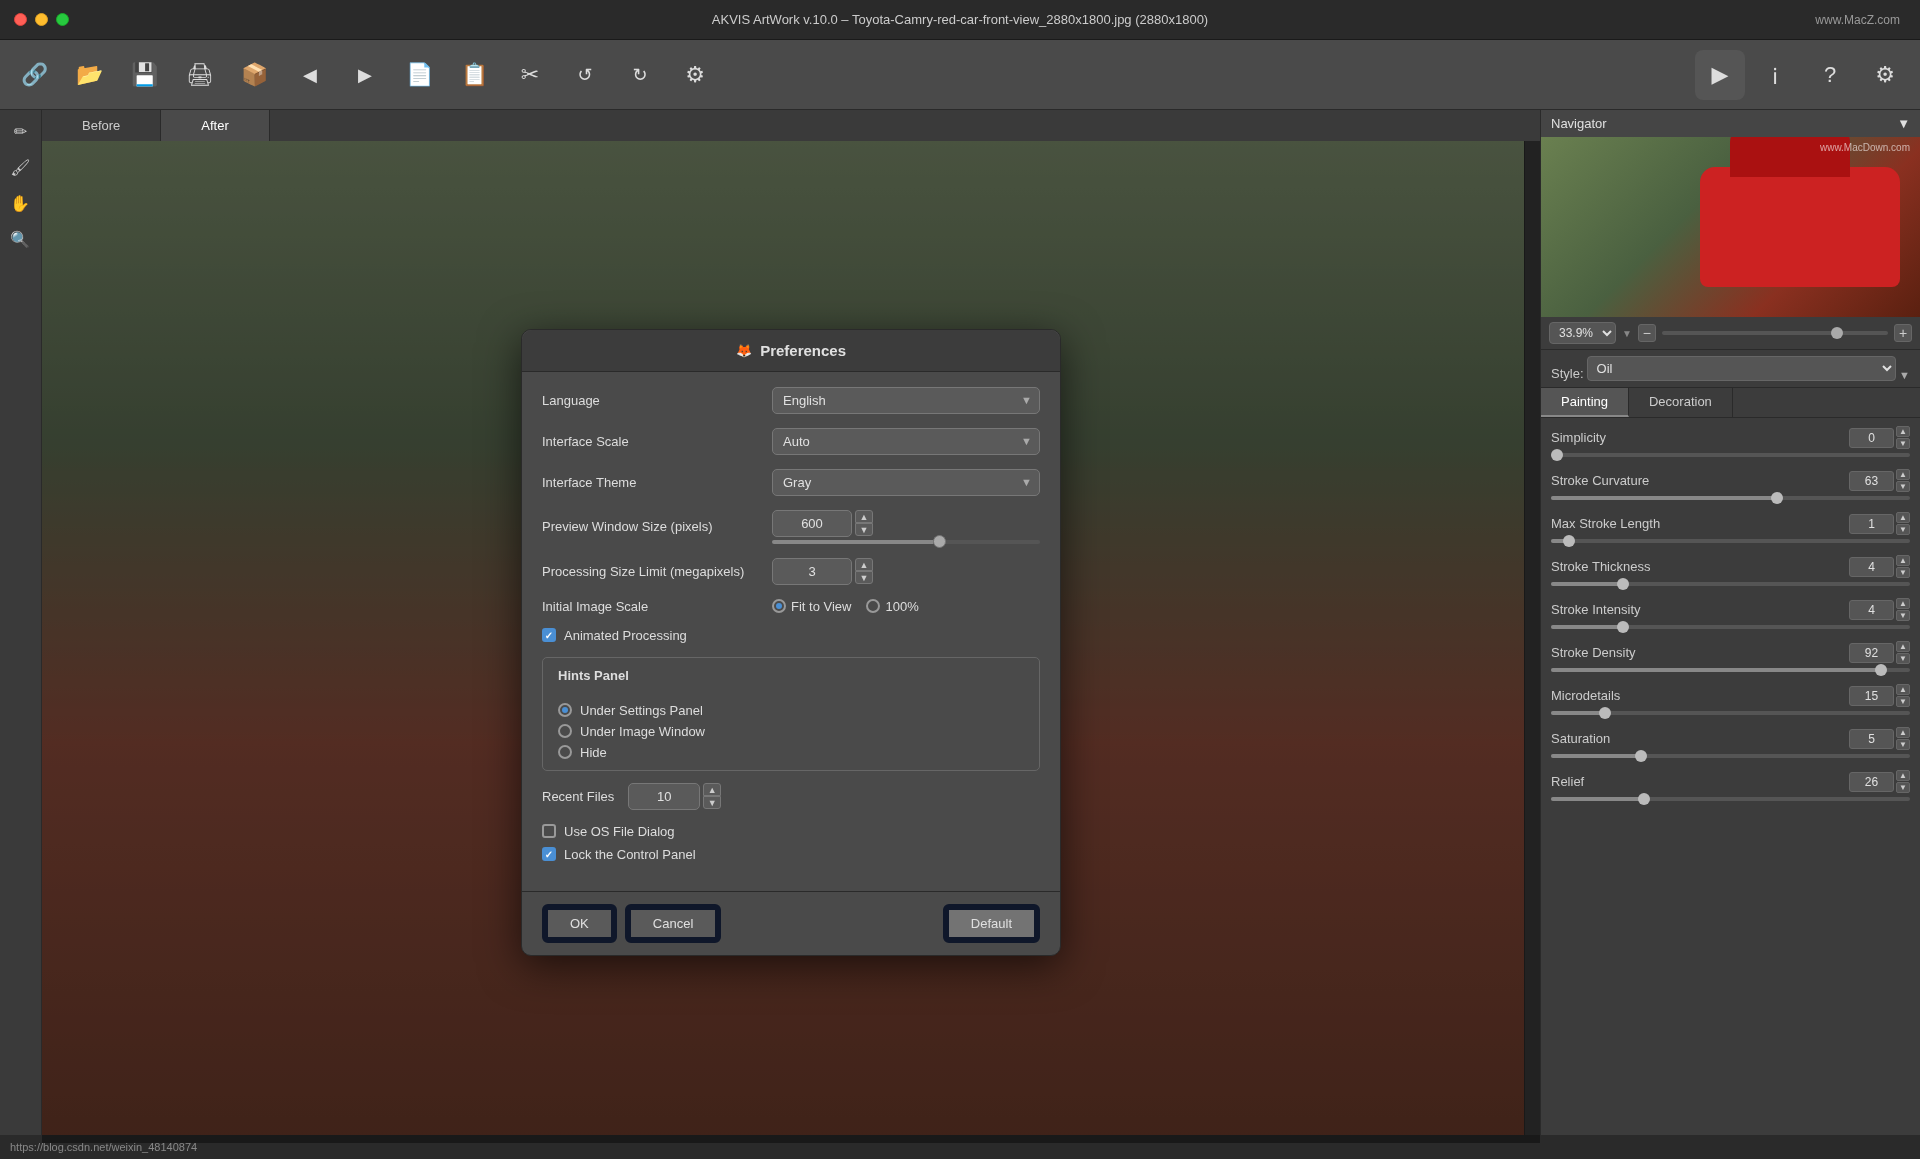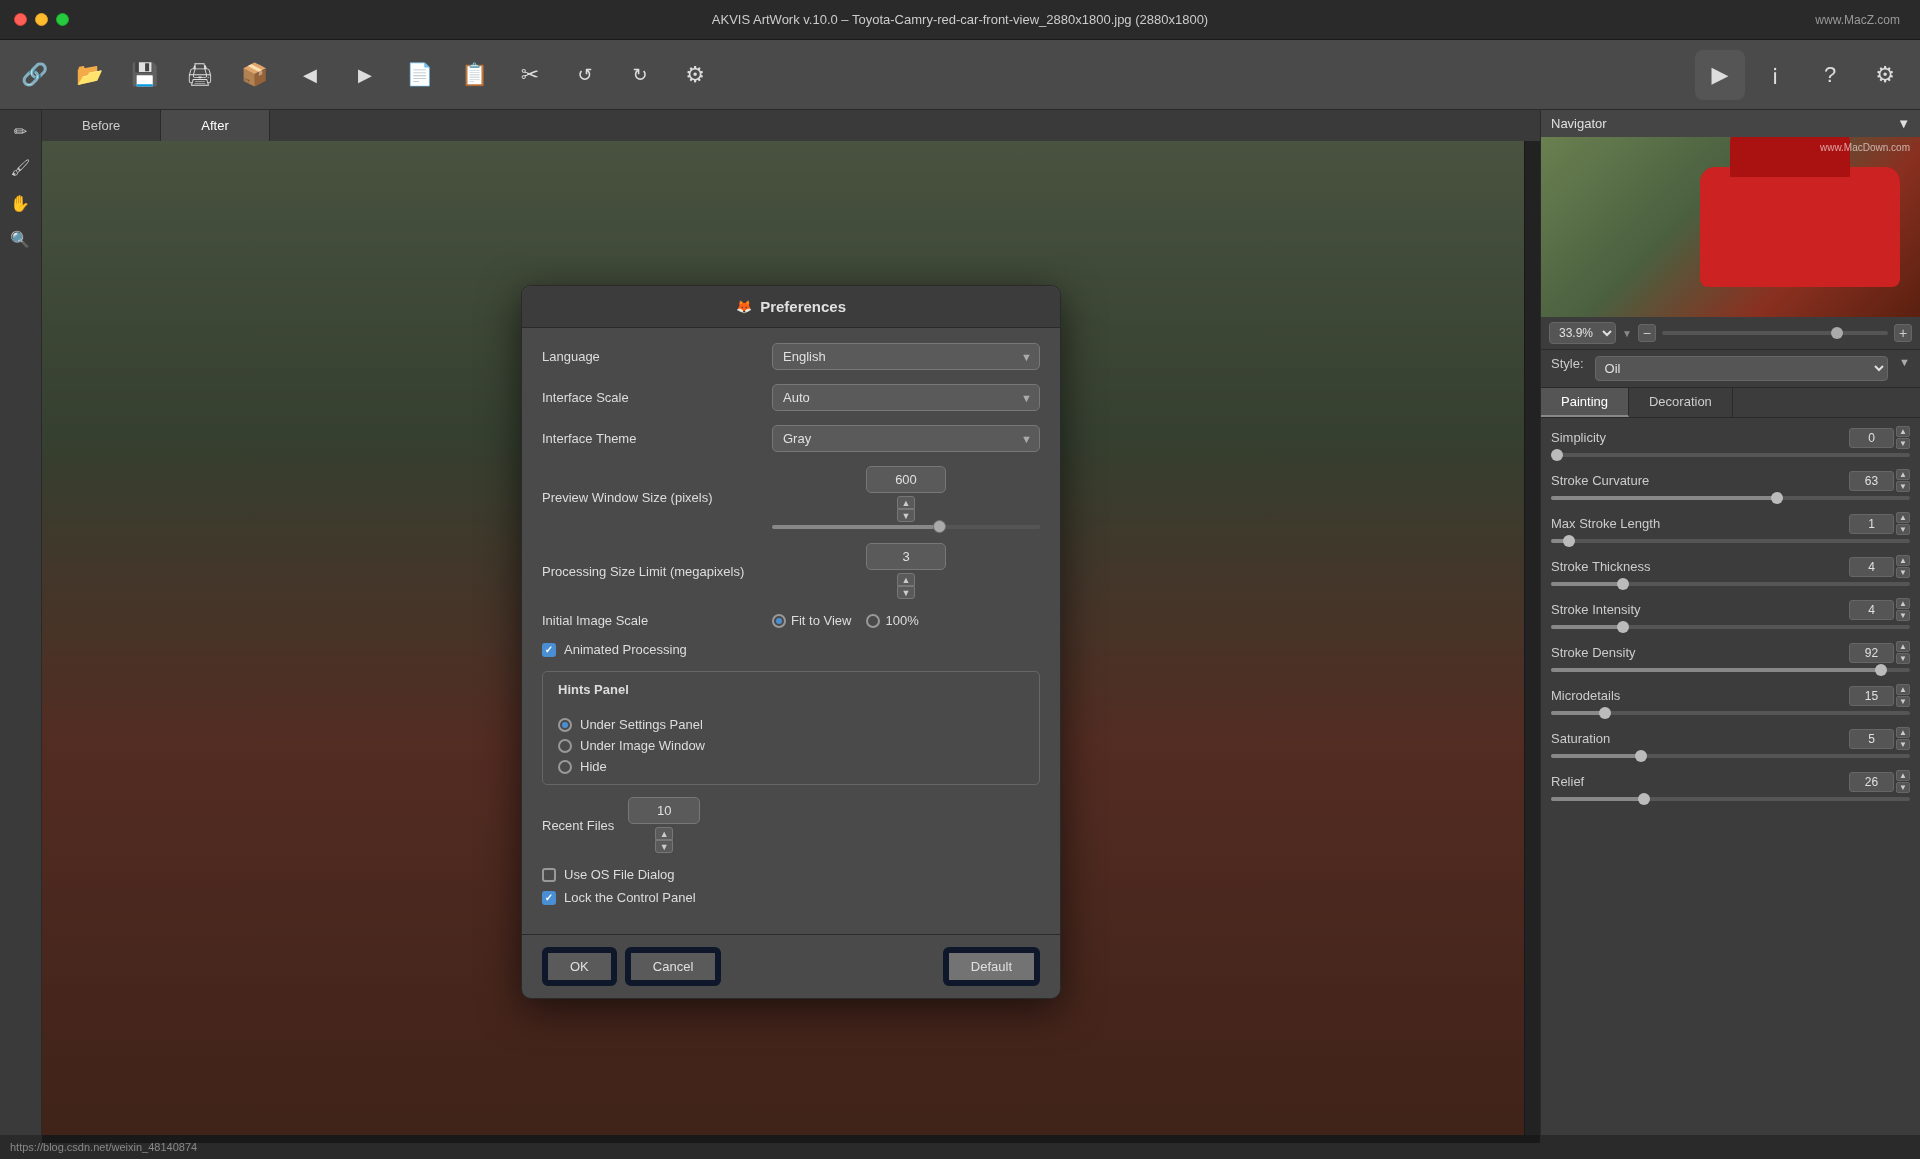--- a/index.html
+++ b/index.html
@@ -265,22 +265,22 @@
       top: -4px;
       width: 12px; height: 12px;
       background: #aaa;
       border-radius: 50%;
       cursor: pointer;
     }
 
     #style-section {
       padding: 6px 10px;
       display: flex;
-      align-items: flex-start;
-      gap: 11px;
+      align-items: flex-end;
+      gap: 3px;
       border-bottom: 1px solid #2a2a2a;
     }
     #style-label { color: #ccc; font-size: 13px; }
     #style-select {
       flex: 1;
       background: #555;
       border: 1px solid #666;
       color: #e0e0e0;
       padding: 3px 5px;
       border-radius: 4px;
@@ -456,21 +456,20 @@
       padding: 5px 10px;
       border-radius: 5px;
       font-size: 13px;
       width: 80px;
       text-align: center;
     }
     .stepper-wrapper {
       display: flex;
       align-items: center;
       gap: 3px;
-      flex-direction: column;
     }
     .stepper-btns {
       display: flex;
       flex-direction: column;
     }
     .stepper-btn {
       width: 18px; height: 13px;
       background: #5a5a5a;
       border: 1px solid #777;
       cursor: pointer;

